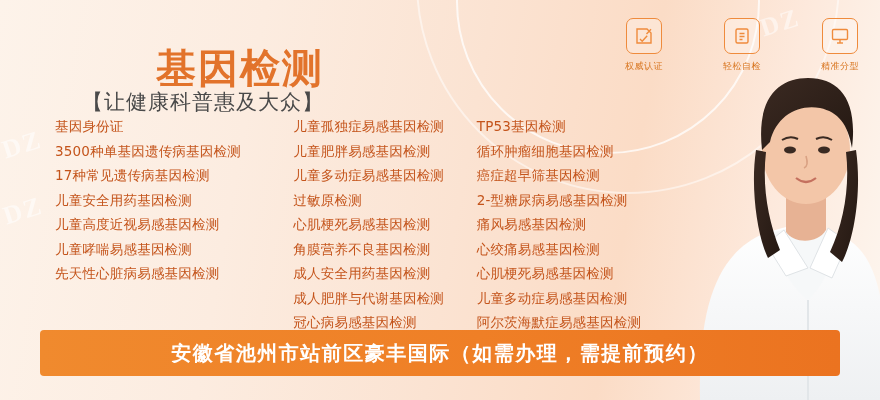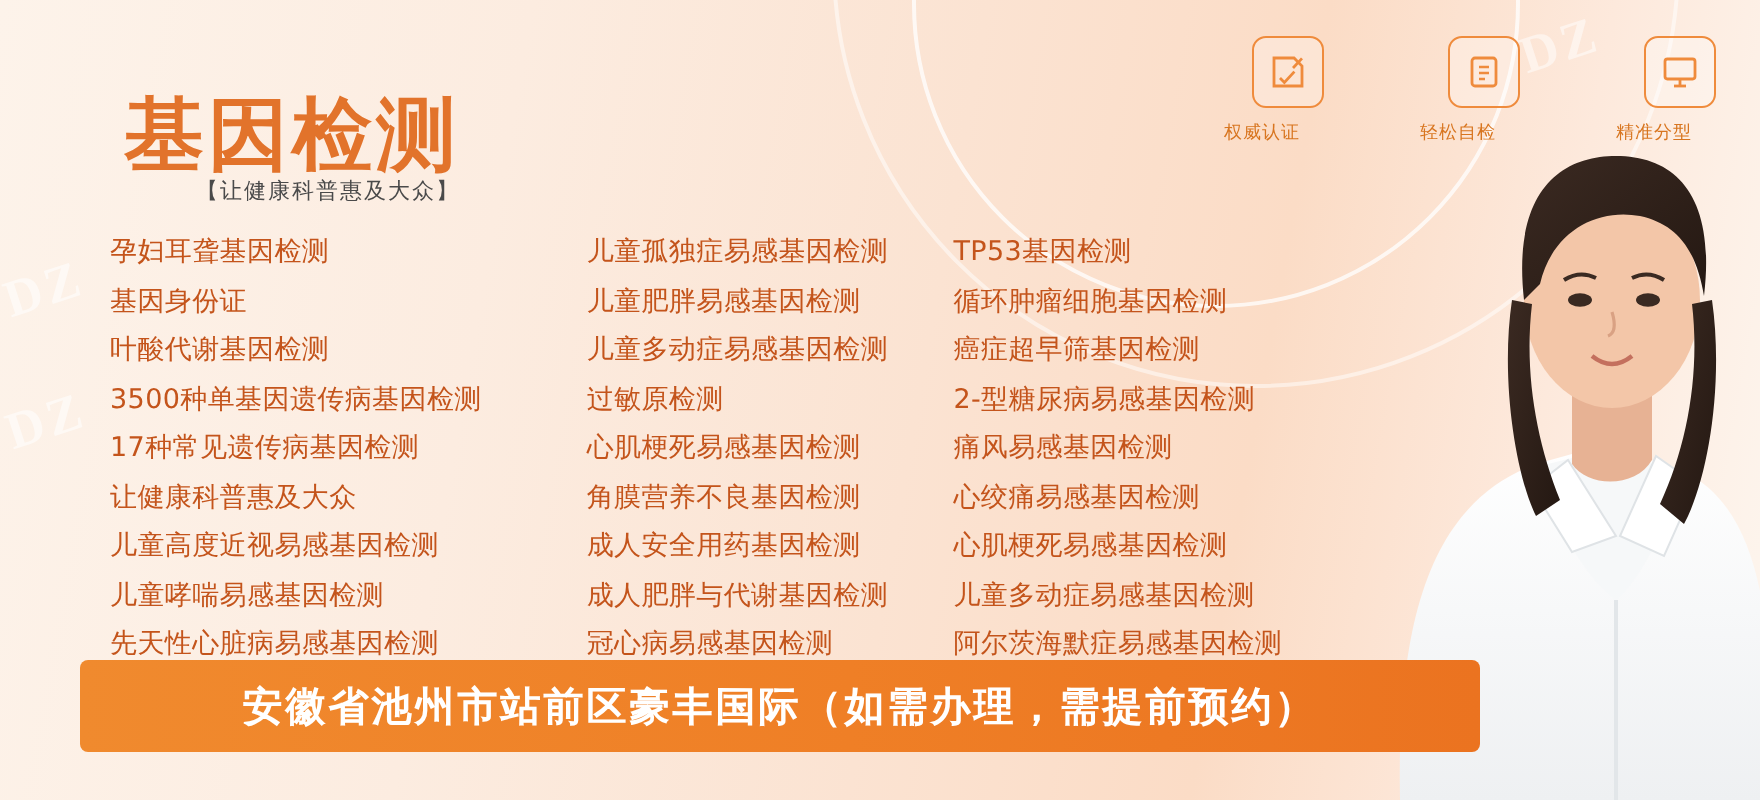--- a/index.html
+++ b/index.html
@@ -55,38 +55,38 @@
   }
   .main-title {
     font-family: "DejaVu Sans", "Liberation Sans", sans-serif;
     font-size: 40px;
     font-weight: bold;
     color: #e2732b;
     letter-spacing: 2px;
     line-height: 1;
   }
   .sub-title {
-    font-size: 11px;
+    font-size: 21px;
     color: #4a4a4a;
     margin-left: 20px;
     padding-bottom: 3px;
     letter-spacing: 1px;
   }
 
   
   .badges {
     position: absolute;
     top: 18px;
     left: 612px;
     display: flex;
     gap: 34px;
   }
   .badge {
     width: 64px;
-    text-align: left;
+    text-align: center;
   }
   .badge .bicon {
     width: 34px;
     height: 34px;
     margin: 0 auto;
     border: 1.6px solid #ef8b3c;
     border-radius: 7px;
     display: flex;
     align-items: center;
     justify-content: center;
@@ -118,21 +118,21 @@
     line-height: 24.5px;
     white-space: nowrap;
     letter-spacing: 0.2px;
   }
 
   
   .bottom-bar {
     position: absolute;
     left: 40px;
     bottom: 24px;
-    width: 700px;
+    width: 800px;
     height: 46px;
     background: linear-gradient(90deg, #f08a2e 0%, #ef7f26 55%, #eb7320 100%);
     border-radius: 4px;
     display: flex;
     align-items: center;
     justify-content: center;
   }
   .bottom-bar .btext {
     color: #ffffff;
     font-size: 20px;
@@ -195,26 +195,24 @@
           <path d="M7 17 h6" stroke="#ef8b3c" stroke-width="1.4"></path>
           <path d="M10 13.5 v3.5" stroke="#ef8b3c" stroke-width="1.4"></path>
         </svg>
       </div>
       <div class="blabel">精准分型</div>
     </div>
   </div>
 
   <div class="columns">
     <div class="col c1">
-      <div class="item">孕妇耳聋基因检测</div>
       <div class="item">基因身份证</div>
-      <div class="item">叶酸代谢基因检测</div>
       <div class="item">3500种单基因遗传病基因检测</div>
       <div class="item">17种常见遗传病基因检测</div>
-      <div class="item">让健康科普惠及大众</div>
+      <div class="item">儿童安全用药基因检测</div>
       <div class="item">儿童高度近视易感基因检测</div>
       <div class="item">儿童哮喘易感基因检测</div>
       <div class="item">先天性心脏病易感基因检测</div>
     </div>
     <div class="col c2">
       <div class="item">儿童孤独症易感基因检测</div>
       <div class="item">儿童肥胖易感基因检测</div>
       <div class="item">儿童多动症易感基因检测</div>
       <div class="item">过敏原检测</div>
       <div class="item">心肌梗死易感基因检测</div>

